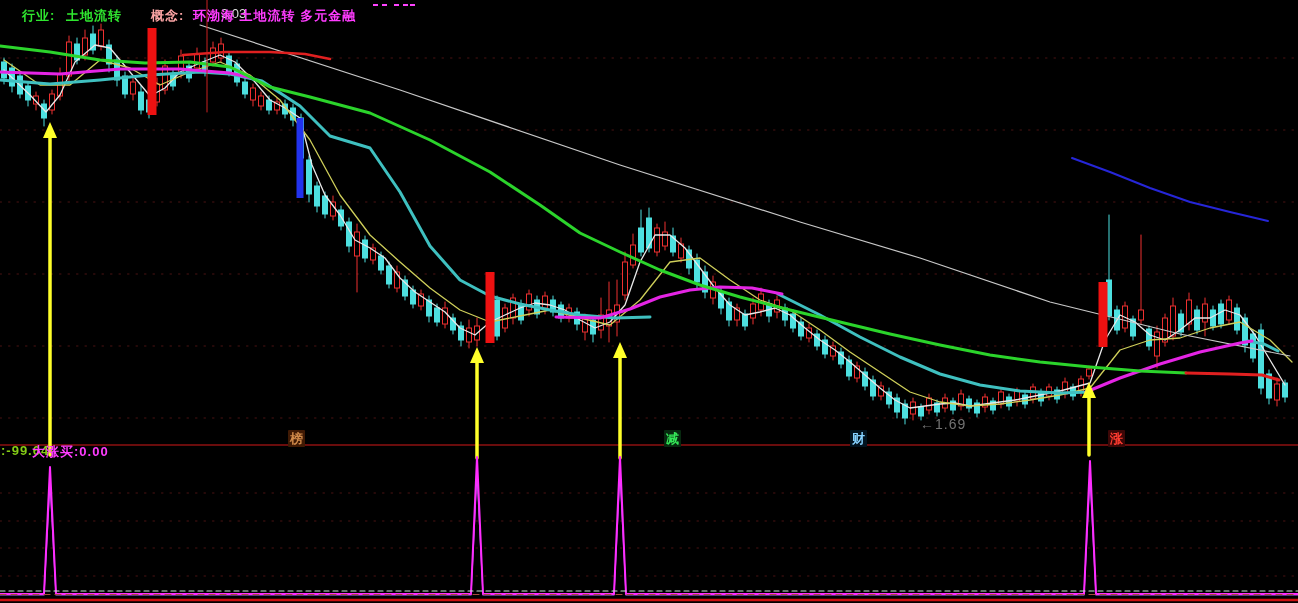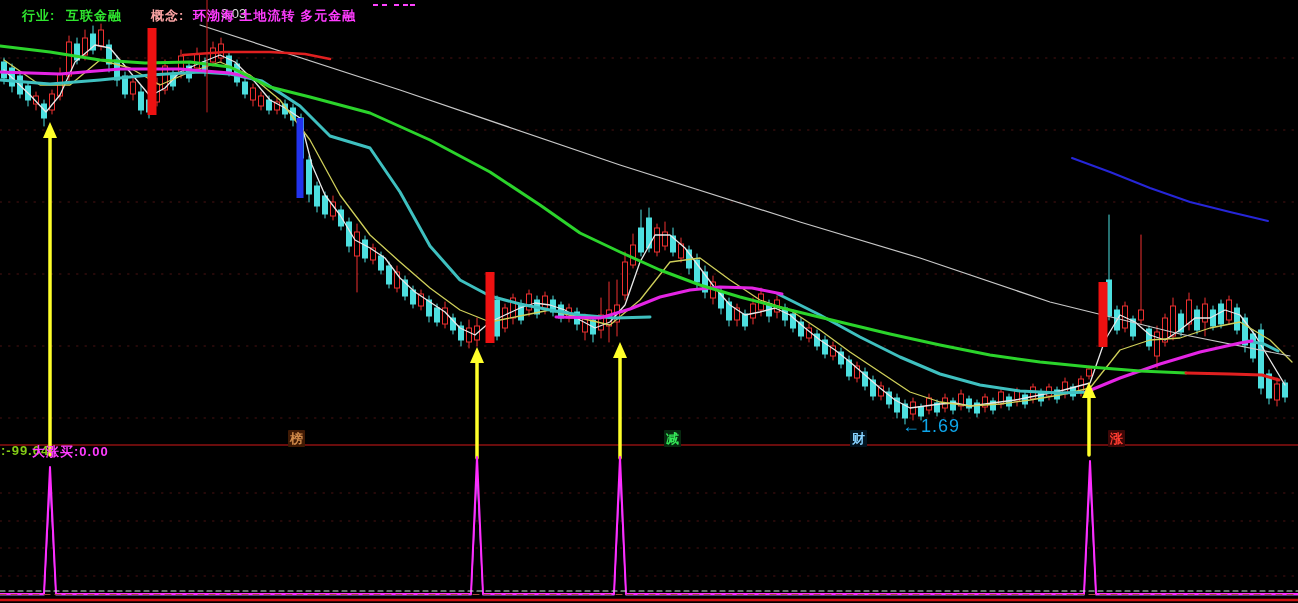--- a/index.html
+++ b/index.html
@@ -3,21 +3,21 @@
 <meta charset="utf-8">
 <style>
   html,body{margin:0;padding:0;background:#000;}
   #screen{position:relative;width:1298px;height:603px;background:#000;overflow:hidden;
           font-family:"Liberation Sans","DejaVu Sans",sans-serif;}
   #chart{position:absolute;left:0;top:0;}
   .lbl{position:absolute;font-size:13px;font-weight:bold;white-space:pre;letter-spacing:1px;z-index:3;}
   .marker{position:absolute;width:17px;height:17px;font-size:13px;font-weight:bold;
           text-align:center;line-height:17px;z-index:4;border-radius:1px;}
   .overlayprice{position:absolute;font-size:13px;font-weight:normal;color:#dcdcdc;z-index:2;letter-spacing:0;margin-left:24px;}
-  .note{position:absolute;font-size:18px;color:#0ea5e9;z-index:3;letter-spacing:1px;}
+  .note{position:absolute;font-size:14px;color:#737373;z-index:3;letter-spacing:1px;margin-left:18px;}
 </style>
 </head>
 <body>
 
 <div id="screen">
 
   <svg id="chart" width="1298" height="603">
       <polyline points="0,58 1298,58" fill="none" stroke="#4a1212" stroke-width="1" stroke-linejoin="round" stroke-linecap="round" stroke-dasharray="1.5 7"></polyline>
       <polyline points="0,130 1298,130" fill="none" stroke="#4a1212" stroke-width="1" stroke-linejoin="round" stroke-linecap="round" stroke-dasharray="1.5 7"></polyline>
       <polyline points="0,202 1298,202" fill="none" stroke="#4a1212" stroke-width="1" stroke-linejoin="round" stroke-linecap="round" stroke-dasharray="1.5 7"></polyline>
@@ -377,21 +377,21 @@
       <polyline points="1089,396 1089,455" fill="none" stroke="#ffff2a" stroke-width="3.5" stroke-linejoin="round" stroke-linecap="round"></polyline>
       <polygon points="1089,382 1082,398 1096,398" fill="#ffff2a"></polygon>
       <polyline points="0,595 44,595 50,483 56,595 471,595 477,473 483,595 614,595 620,473 626,595 1084,595 1090,477 1096,595 1298,595" fill="none" stroke="#b866ff" stroke-width="1.2" stroke-linejoin="round" stroke-linecap="round"></polyline>
       <polyline points="0,594 44,594 50,467 56,594 471,594 477,457 483,594 614,594 620,457 626,594 1084,594 1090,461 1096,594 1298,594" fill="none" stroke="#ff2cff" stroke-width="2" stroke-linejoin="round" stroke-linecap="round"></polyline>
       <polyline points="0,591 1298,591" fill="none" stroke="#c8e8d4" stroke-width="1.2" stroke-linejoin="round" stroke-linecap="round" stroke-dasharray="5 4"></polyline>
       <polyline points="0,594.5 1298,594.5" fill="none" stroke="#a84c3c" stroke-width="1.2" stroke-linejoin="round" stroke-linecap="round" stroke-dasharray="6 5"></polyline>
       <polyline points="0,600 1298,600" fill="none" stroke="#cc1111" stroke-width="2.5" stroke-linejoin="round" stroke-linecap="round"></polyline>
     </svg>
 
   <div class="lbl" style="left:22px;top:7px;color:#2fe62f;">行业:</div>
-  <div class="lbl" style="left:66px;top:7px;color:#2fe62f;">互联金融</div>
+  <div class="lbl" style="left:66px;top:7px;color:#2fe62f;">土地流转</div>
   <div class="overlayprice" style="left:197px;top:6px;">3.03</div>
   <div class="lbl" style="left:151px;top:7px;color:#fca5a5;">概念:</div>
   <div class="lbl" style="left:193px;top:7px;color:#ff3cff;">环渤海 土地流转 多元金融</div>
 
   <div class="lbl" style="left:1px;top:443px;color:#84cc16;">:-99.64</div>
   <div class="lbl" style="left:32px;top:443px;color:#ff3cff;">大涨买:0.00</div>
 
   <div class="marker" style="left:288px;top:430px;color:#d08a4a;background:#401a04;">榜</div>
   <div class="marker" style="left:664px;top:430px;color:#35e858;background:#07290f;">减</div>
   <div class="marker" style="left:850px;top:430px;color:#86d2ff;background:#02131f;">财</div>

